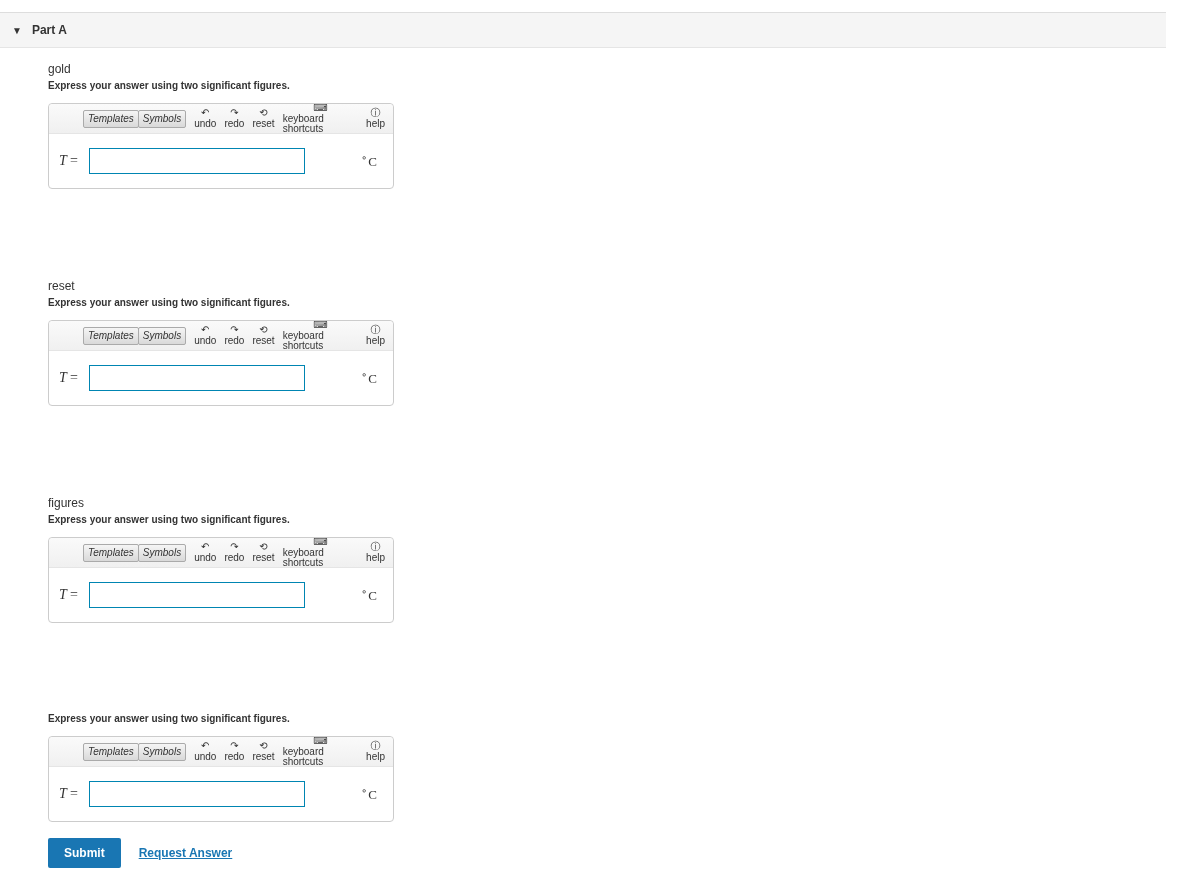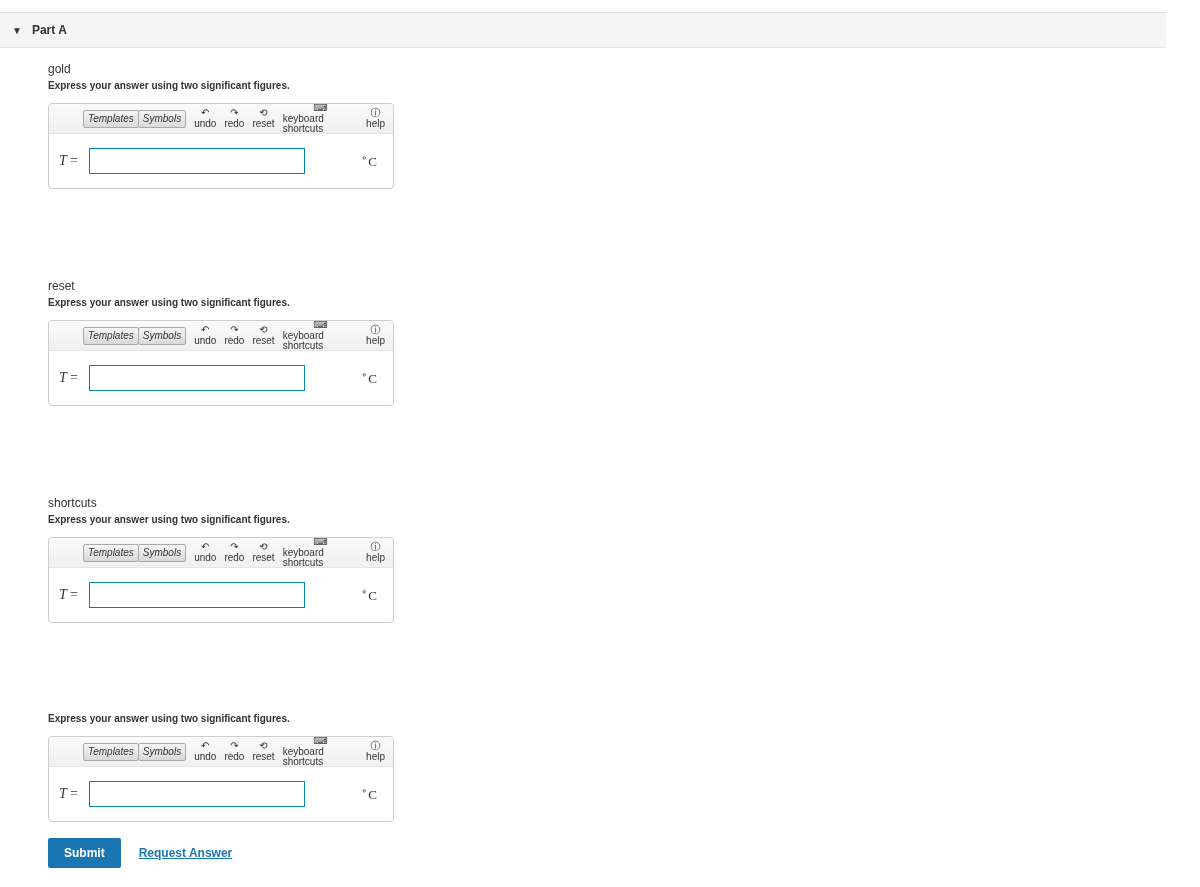--- a/index.html
+++ b/index.html
@@ -228,21 +228,21 @@
       </div>
       <div class="answer-row">
         <span class="var-eq"><span>T</span> <span class="eq">=</span></span>
         <input class="answer-input" type="text" value="" style="">
         <span class="unit"><span class="deg">∘</span><span>C</span></span>
       </div>
     </div>
   </div>
 
   <div class="question-block">
-    <div class="sub-label">shortcuts</div>
+    <div class="sub-label">figures</div>
     <div class="instruction">Express your answer using two significant figures.</div>
     <div class="answer-box">
       <div class="toolbar">
         <button class="tb-btn">Templates</button>
         <button class="tb-btn">Symbols</button>
         <div class="tb-group">
           <span class="tb-link">
               <span class="icon">↶</span>
               <span>undo</span>
             </span>

